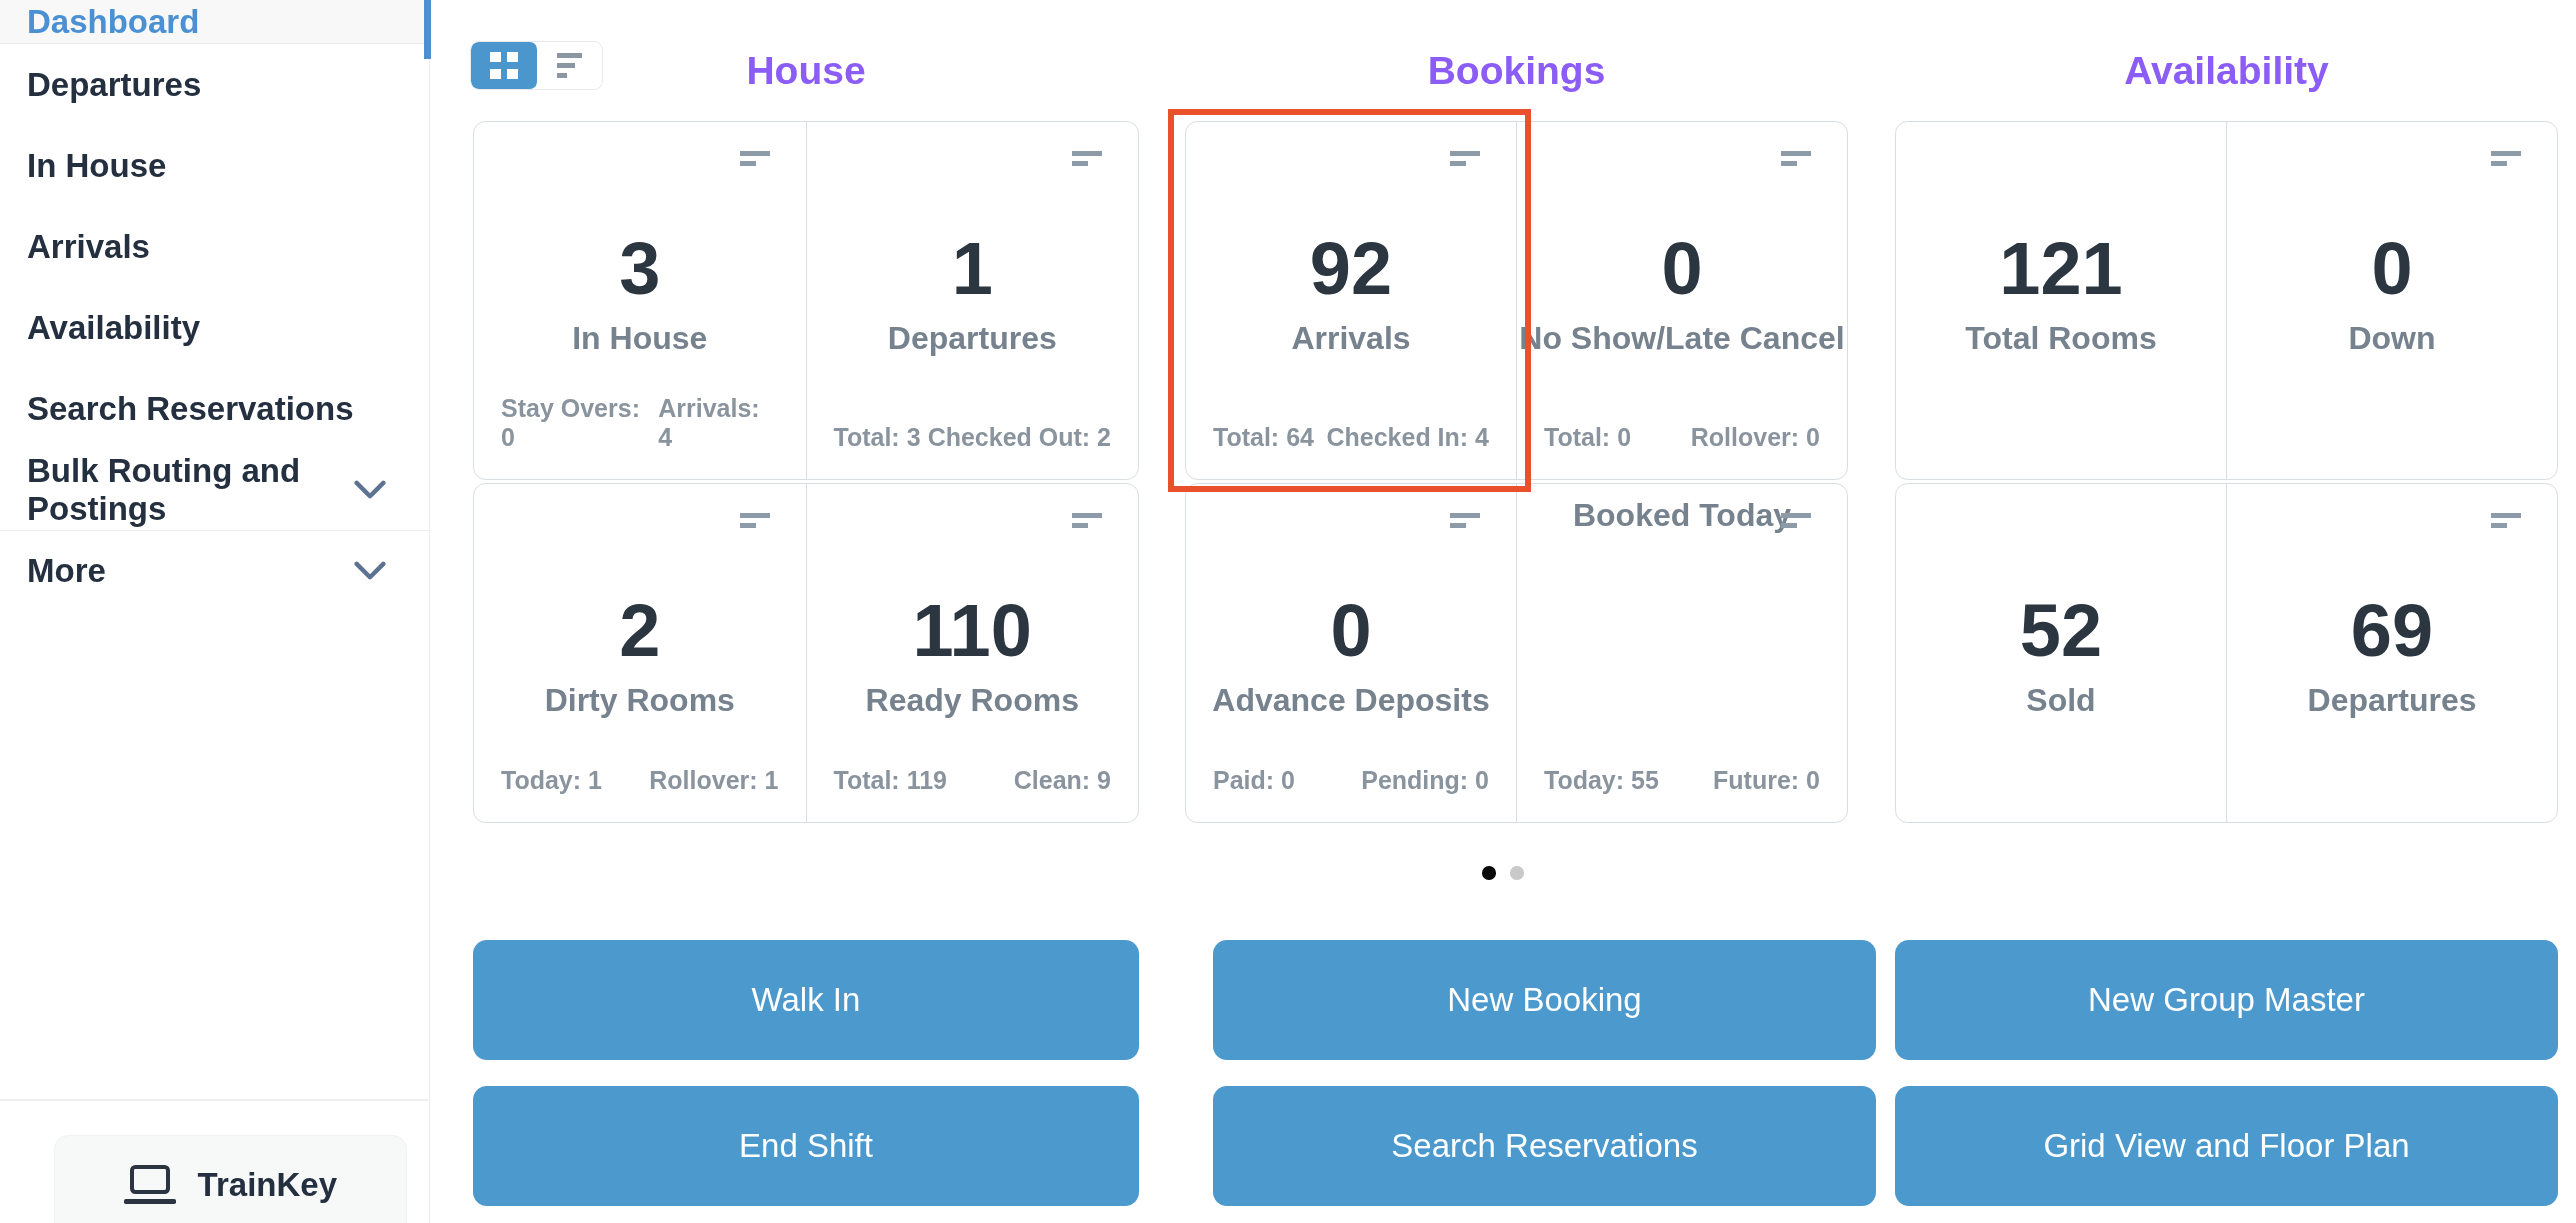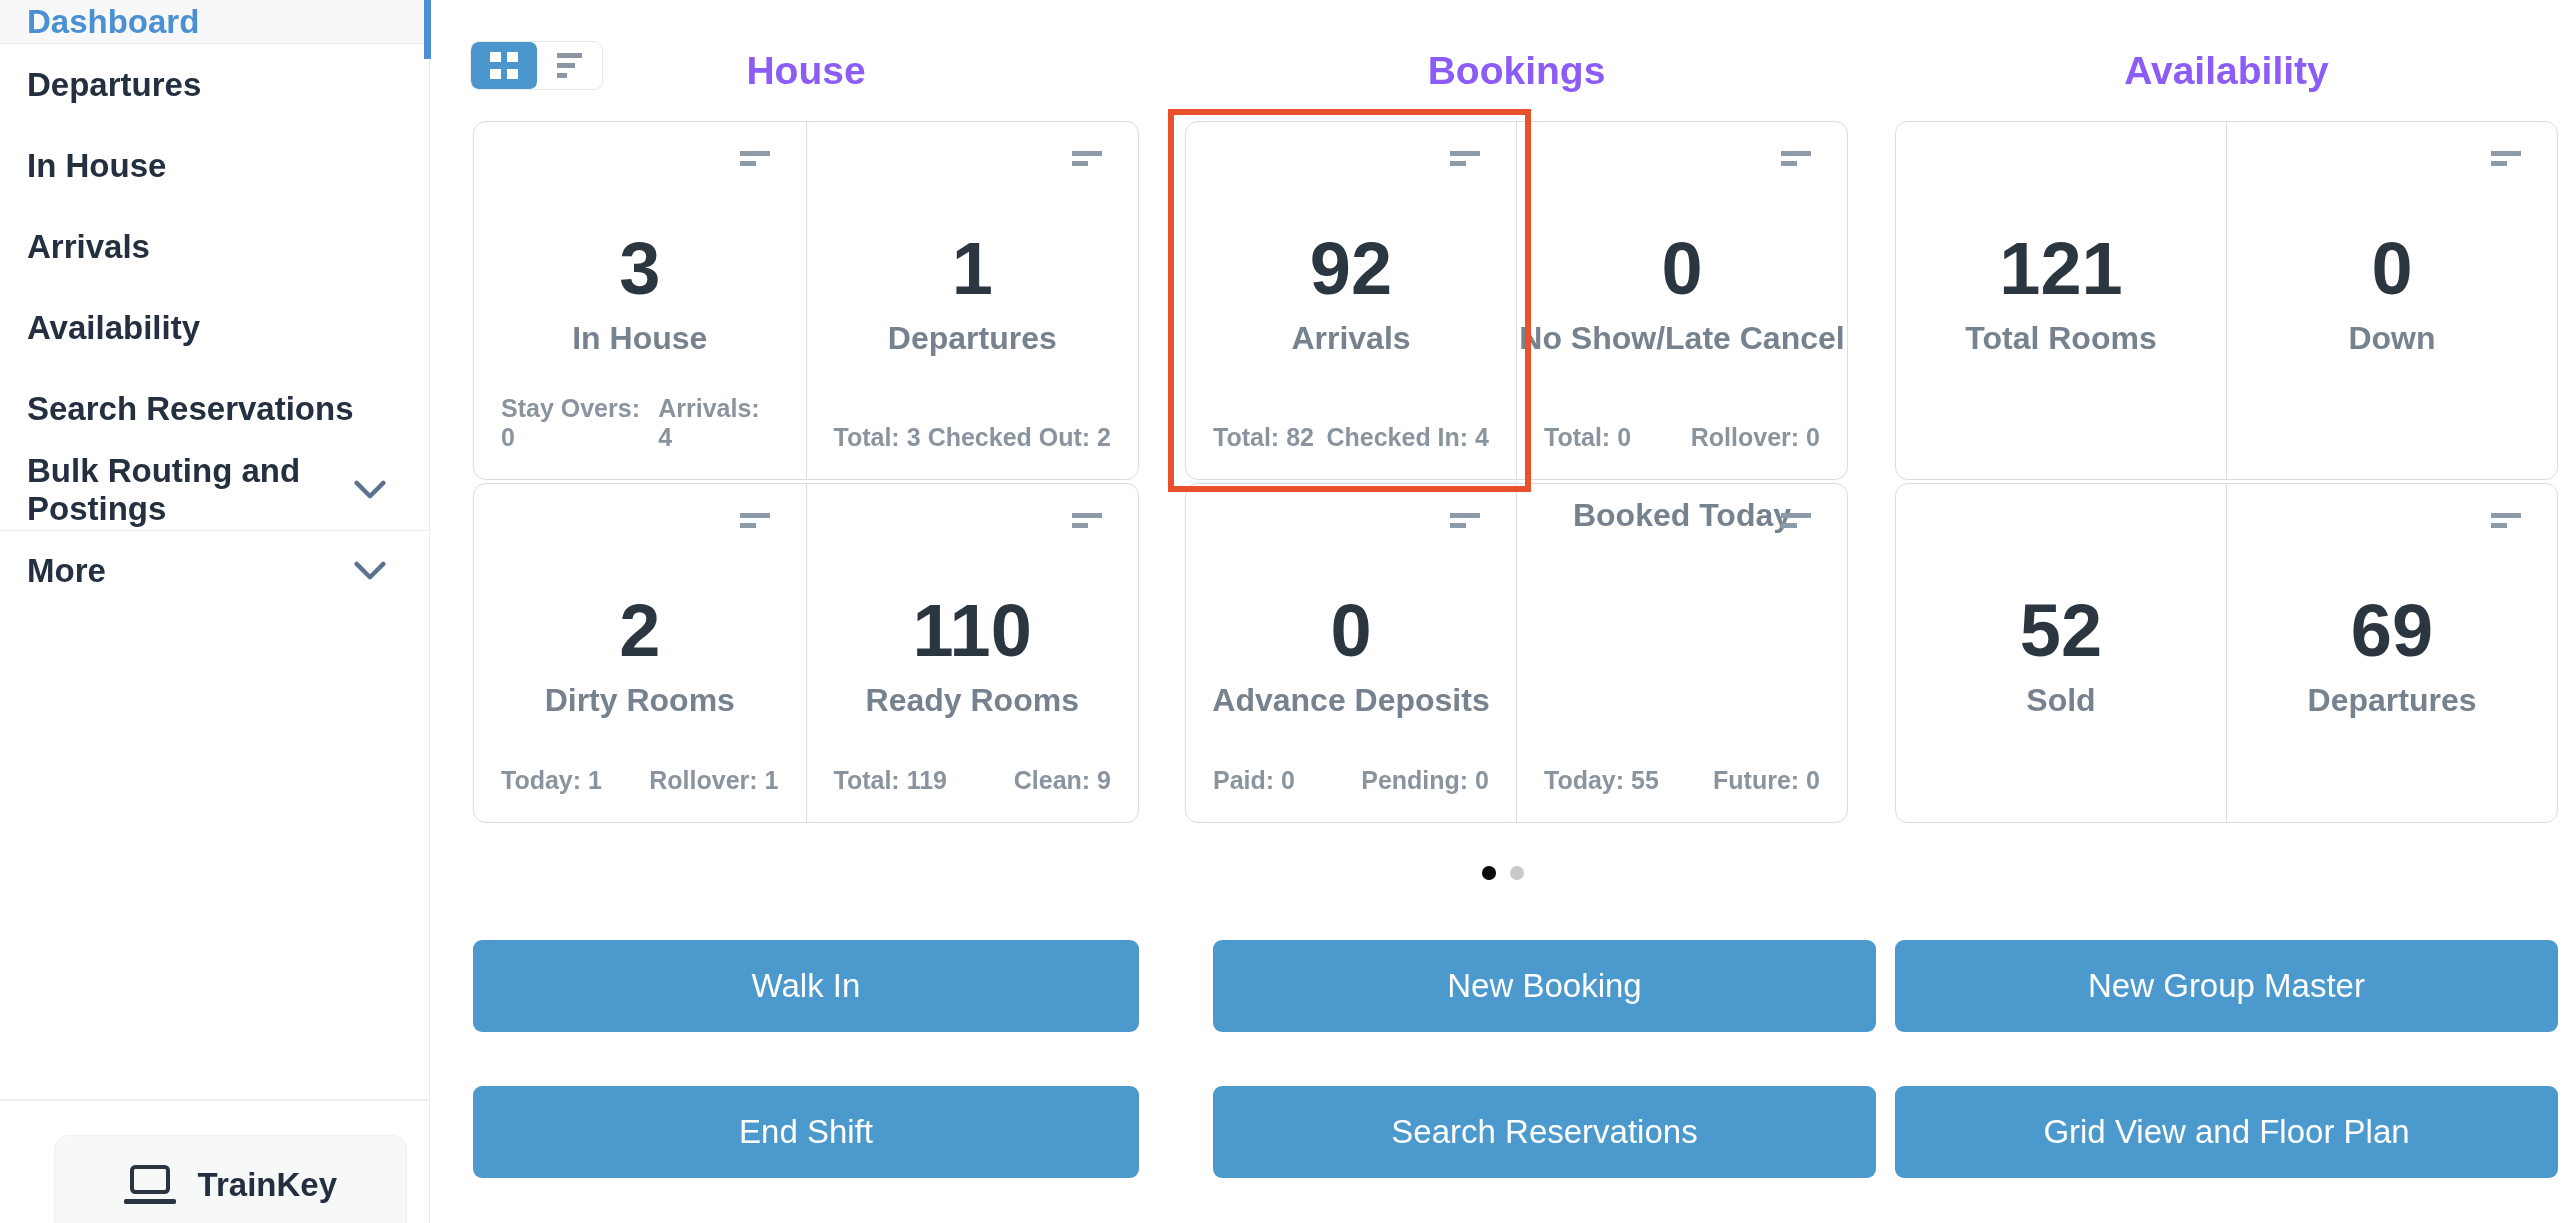--- a/index.html
+++ b/index.html
@@ -76,22 +76,22 @@
                    border: 6.3px solid #e8512c; pointer-events: none; z-index: 6; }
 
   
   .dots { position: absolute; left: 430px; right: 0; top: 866px; display: flex;
           justify-content: center; gap: 14.4px; }
   .dot { width: 13.5px; height: 13.5px; border-radius: 50%; cursor: pointer; }
   .dot.on { background: #0a0a0a; }
   .dot.off { background: #c9c9c9; }
 
   
-  .act-btn { position: absolute; height: 92px; background: #4b99cd; border: none;
-             border-radius: 9px; color: #ffffff; font-size: 33px; font-weight: 400;
+  .act-btn { position: absolute; height: 120px; background: #4b99cd; border: none;
+             border-radius: 14px; color: #ffffff; font-size: 33px; font-weight: 400;
              font-family: "Liberation Sans", "DejaVu Sans", sans-serif;
              display: flex; align-items: center; justify-content: center; cursor: pointer; }
   .r1 { top: 940px; } .r2 { top: 1086px; }
   .c1 { left: 473px; width: 666px; }
   .c2 { left: 1185px; width: 663px; margin-left: 28px; }
   .c3 { left: 1895px; width: 663px; }
 </style>
 </head>
 <body>
 
@@ -219,21 +219,21 @@
 
 <div class="row-panel" style="left:1185px; top:121px; width:663px; height:359px;">
   <div class="cell">
     <span class="menu-glyph">
         <i></i>
         <i></i>
       </span>
     <div class="num">92</div>
     <div class="lbl">Arrivals</div>
     <div class="stats">
-      <span>Total: 82</span>
+      <span>Total: 64</span>
       <span>Checked In: 4</span>
     </div>
   </div>
   <div class="cell">
     <span class="menu-glyph">
         <i></i>
         <i></i>
       </span>
     <div class="num">0</div>
     <div class="lbl">No Show/Late Cancel</div>

